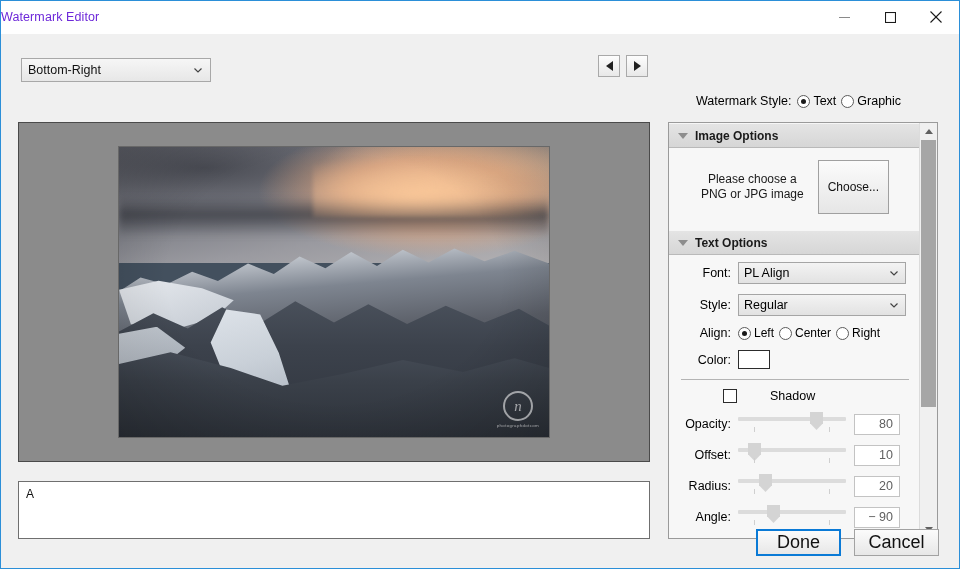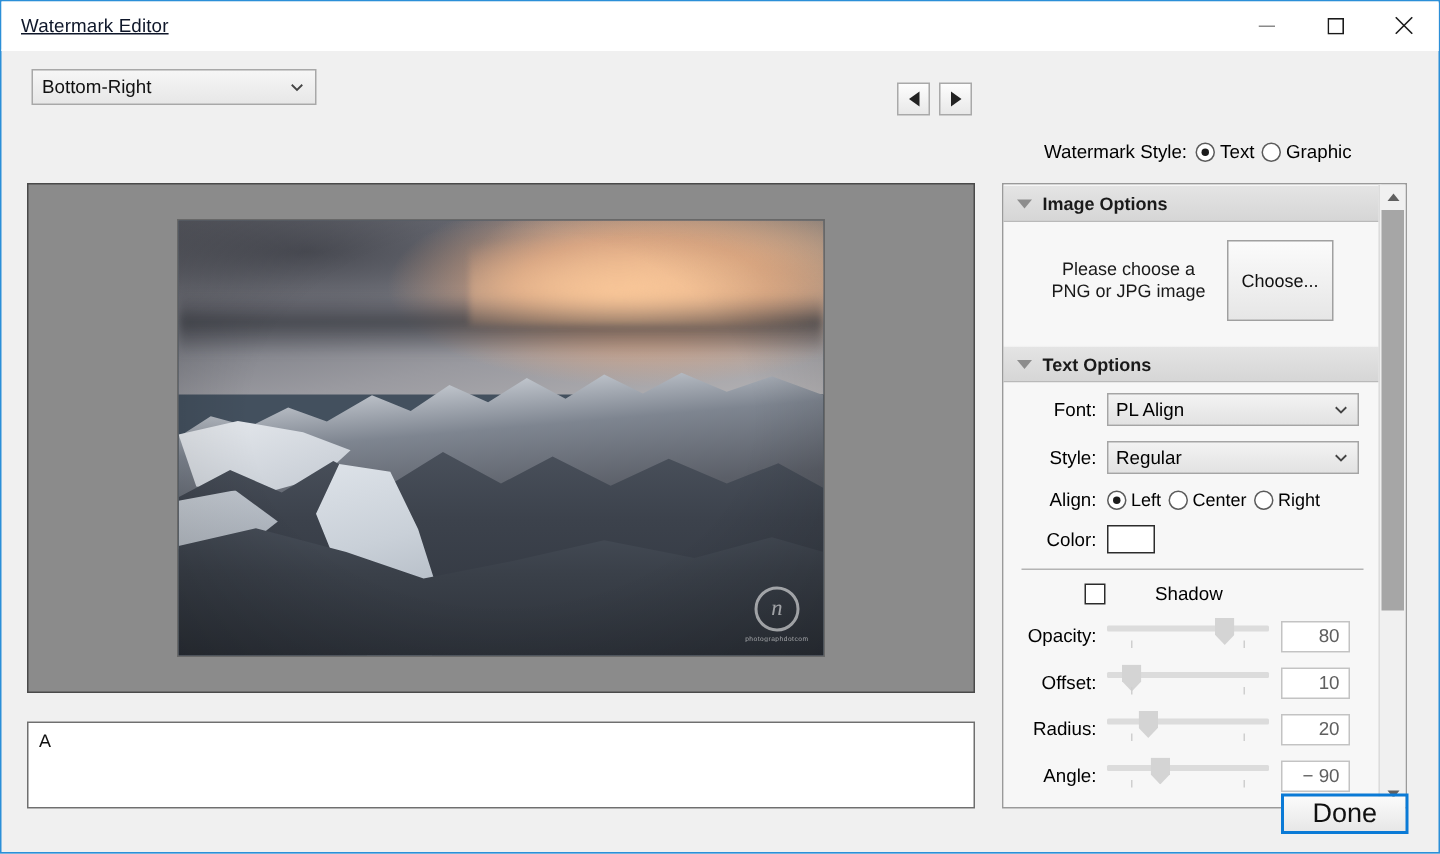--- a/index.html
+++ b/index.html
@@ -16,35 +16,35 @@
     background:#f0f0f0;
     display:flex;flex-direction:column;
   }
   
   .titlebar{
     height:32px;flex:0 0 32px;background:#ffffff;
     display:flex;align-items:center;
     border-bottom:1px solid #ffffff;
   }
   .title-text{
-    padding-left:13px;font-size:12.5px;color:#0f172a;letter-spacing:.1px;text-decoration:underline;
+    font-size:12.5px;color:#6d28d9;letter-spacing:.1px;
   }
   .spacer{flex:1 1 auto;}
   .winbtn{
     width:46px;height:31px;display:flex;align-items:center;justify-content:center;
     background:#ffffff;
   }
   .winbtn svg{display:block;}
   
   .content{
     flex:1 1 auto;position:relative;
   }
   
   .pos-select{
-    position:absolute;left:20px;top:12px;width:190px;height:24px;
+    position:absolute;left:20px;top:24px;width:190px;height:24px;
     box-sizing:border-box;
     background:linear-gradient(#f6f6f6,#e7e7e7);
     border:1px solid #a8a8a8;
     display:flex;align-items:center;
     padding:0 6px;font-size:12.5px;color:#111;
   }
   .pos-select .lbl{flex:1 1 auto;}
   .chev{width:12px;height:12px;}
   .navbtns{position:absolute;left:597px;top:21px;display:flex;gap:6px;}
   .navbtn{
@@ -488,16 +488,17 @@
           <div class="sthumb"></div>
         </div>
         <div class="sbtn" style="position:absolute;bottom:0;left:0;width:17px;">
           <span class="scaret down"></span>
         </div>
       </div>
     </div>
 
     <div class="footer">
       <div class="bigbtn primary">Done</div>
+      <div class="bigbtn">Cancel</div>
     </div>
 
   </div>
 </div>
 
 </body></html>

